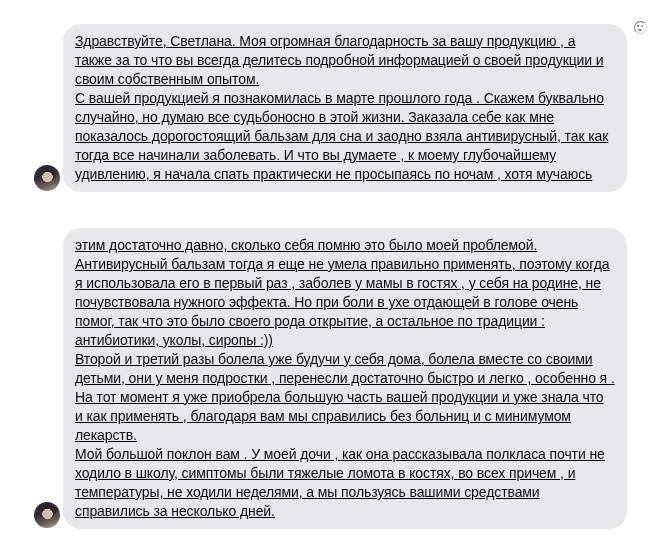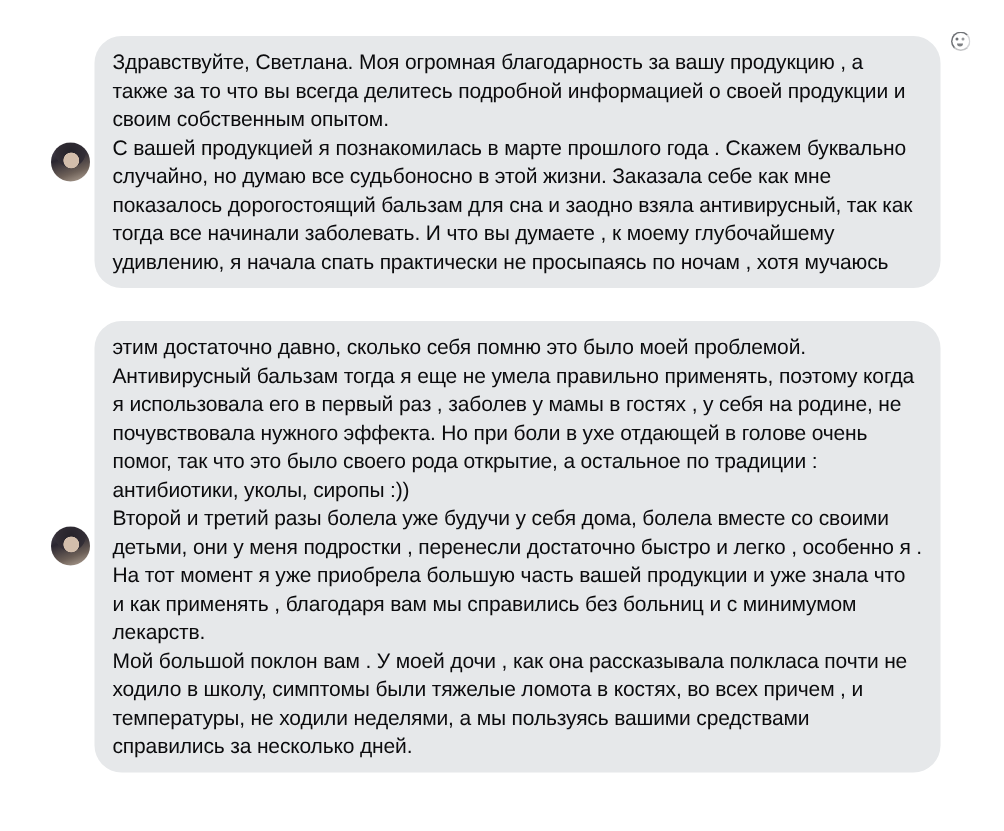--- a/index.html
+++ b/index.html
@@ -16,23 +16,24 @@
     position: relative;
     width: 669px;
     height: 554px;
     padding: 24px 0 0 34px;
     box-sizing: border-box;
     background: #ffffff;
   }
 
   .msg-group {
     display: flex;
-    align-items: center;
-    margin-bottom: 22px;
+    align-items: flex-end;
+    margin-bottom: 36px;
     position: relative;
+    text-decoration: underline;
   }
 
   .avatar {
     width: 26px;
     height: 26px;
     border-radius: 50%;
     flex: 0 0 26px;
     margin-right: 3px;
     margin-bottom: 1px;
     background:

